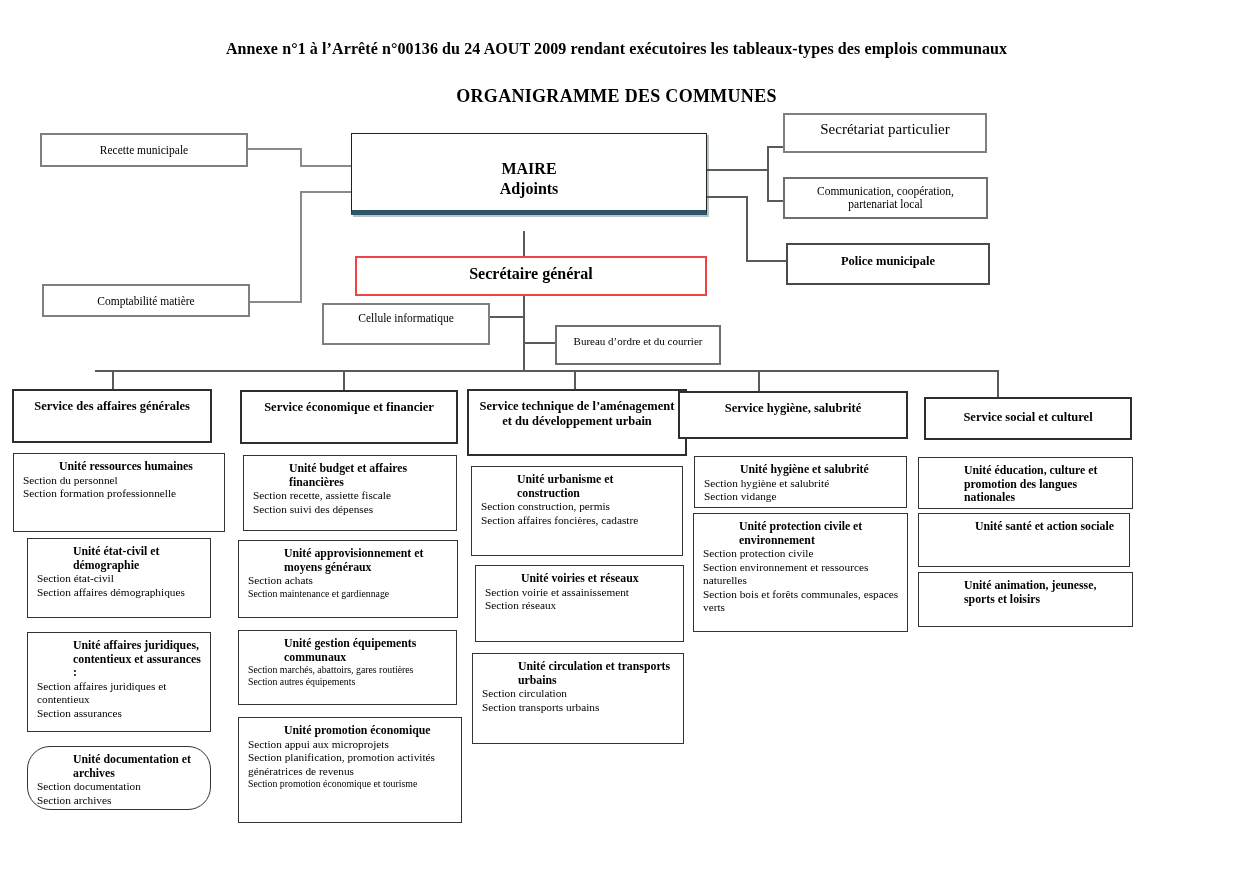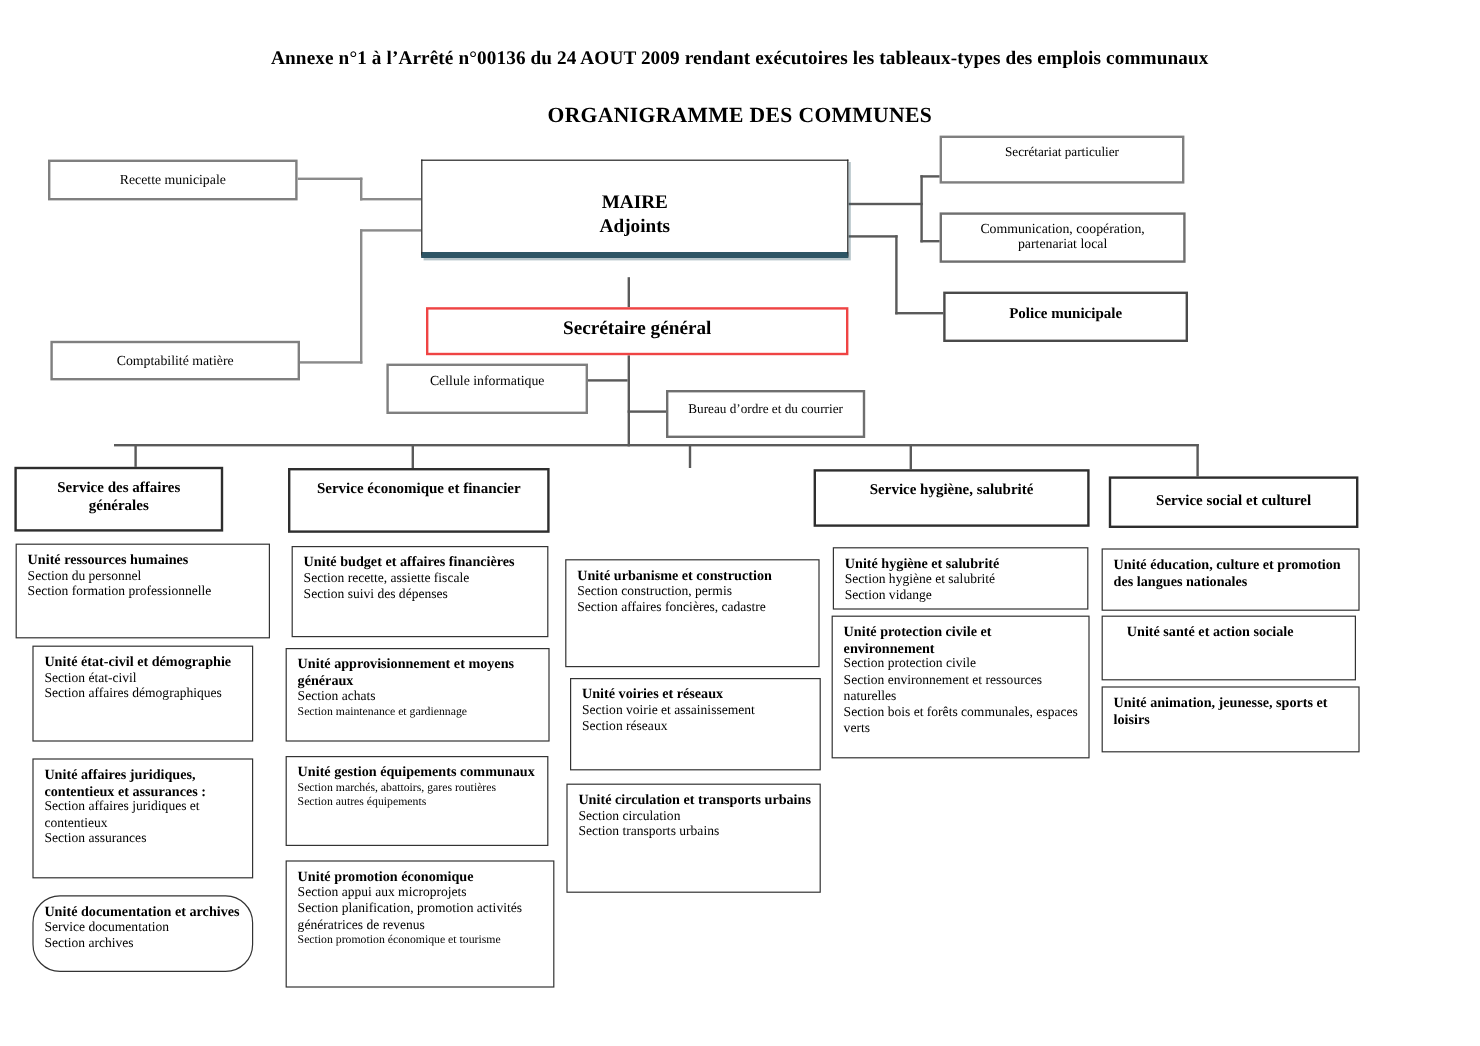--- a/index.html
+++ b/index.html
@@ -23,45 +23,45 @@
   
   .b-recette   {left:40px; top:133px;width:208px;height:34px;border:2px solid #7f7f7f;
                 display:flex;align-items:center;justify-content:center;font-size:11.5px;}
   .b-maire     {left:351px;top:133px;width:356px;height:82px;border:1.5px solid #222;
                 border-bottom:5px solid var(--maire-shadow,#2e5565);
                 box-shadow:2px 2px 0 rgba(46,85,101,.35);
                 text-align:center;padding-top:25px;font-size:16px;font-weight:bold;line-height:20px;}
   .b-compta    {left:42px; top:284px;width:208px;height:33px;border:2px solid #7f7f7f;
                 display:flex;align-items:center;justify-content:center;font-size:11.5px;}
   .b-secpart   {left:783px;top:113px;width:204px;height:40px;border:2px solid #7f7f7f;
-                text-align:center;padding-top:6px;font-size:11px;}
+                text-align:center;padding-top:6px;font-size:15px;}
   .b-comm      {left:783px;top:177px;width:205px;height:42px;border:2px solid #6f6f6f;
                 display:flex;align-items:center;justify-content:center;text-align:center;
                 font-size:11.5px;line-height:13.5px;padding:0 22px;}
   .b-police    {left:786px;top:243px;width:204px;height:42px;border:2px solid #4a4a4a;
                 text-align:center;padding-top:9px;font-size:12.5px;font-weight:bold;}
   .b-sg        {left:355px;top:256px;width:352px;height:40px;border:2px solid #ef4444;
                 text-align:center;padding-top:7px;font-size:16px;font-weight:bold;}
   .b-cellule   {left:322px;top:303px;width:168px;height:42px;border:2px solid #7f7f7f;
                 text-align:center;padding-top:7px;font-size:11.5px;}
   .b-bureau    {left:555px;top:325px;width:166px;height:40px;border:2px solid #6f6f6f;
                 text-align:center;padding-top:8px;font-size:11px;}
 
   
   .svc{border:2px solid #2e2e2e;text-align:center;font-weight:bold;font-size:12.5px;
        line-height:15px;padding:8px 10px 0 10px;}
-  .s1{left:12px; top:389px;width:174px;height:54px;}
+  .s1{left:12px; top:389px;width:200px;height:54px;}
   .s2{left:240px;top:390px;width:218px;height:54px;}
   .s3{left:467px;top:389px;width:220px;height:67px;}
   .s4{left:678px;top:391px;width:230px;height:48px;}
   .s5{left:924px;top:397px;width:208px;height:43px;padding-top:11px;}
 
   
   .unit{border:1.7px solid #333;padding:6px 6px 0 9px;font-size:11.3px;line-height:13.5px;}
-  .unit .u-title{font-weight:bold;font-size:11.8px;}
+  .unit .u-title{font-weight:bold;font-size:11.8px;margin-left:36px;}
   .unit .sec{font-weight:normal;}
   .unit .sec.small{font-size:9.8px;line-height:12px;}
 
   .u11{left:13px; top:453px;width:212px;height:79px;}
   .u12{left:27px; top:538px;width:184px;height:80px;}
   .u13{left:27px; top:632px;width:184px;height:100px;}
   .u14{left:27px; top:746px;width:184px;height:64px;border-radius:23px;}
 
   .u21{left:243px;top:455px;width:214px;height:76px;}
   .u22{left:238px;top:540px;width:220px;height:78px;}
@@ -146,41 +146,42 @@
   <div class="box b-cellule">
     <span>Cellule informatique</span>
   </div>
 
   <div class="box b-bureau">
     <span>Bureau d’ordre et du courrier</span>
   </div>
 
   <div class="box svc s1">Service des affaires générales</div>
   <div class="box svc s2">Service économique et financier</div>
+  <div class="box svc s3">Service technique de l’aménagement et du développement urbain</div>
   <div class="box svc s4">Service hygiène, salubrité</div>
   <div class="box svc s5">Service social et culturel</div>
 
   <div class="box unit u11">
     <div class="u-title">Unité ressources humaines</div>
     <div class="sec">Section du personnel</div>
     <div class="sec">Section formation professionnelle</div>
   </div>
   <div class="box unit u12">
     <div class="u-title">Unité état-civil et démographie</div>
     <div class="sec">Section état-civil</div>
     <div class="sec">Section affaires démographiques</div>
   </div>
   <div class="box unit u13">
     <div class="u-title">Unité affaires juridiques, contentieux et assurances :</div>
     <div class="sec">Section affaires juridiques et contentieux</div>
     <div class="sec">Section assurances</div>
   </div>
   <div class="box unit u14">
     <div class="u-title">Unité documentation et archives</div>
-    <div class="sec">Service documentation</div>
+    <div class="sec">Section documentation</div>
     <div class="sec">Section archives</div>
   </div>
 
   <div class="box unit u21">
     <div class="u-title">Unité budget et affaires financières</div>
     <div class="sec">Section recette, assiette fiscale</div>
     <div class="sec">Section suivi des dépenses</div>
   </div>
   <div class="box unit u22">
     <div class="u-title">Unité approvisionnement et moyens généraux</div>

